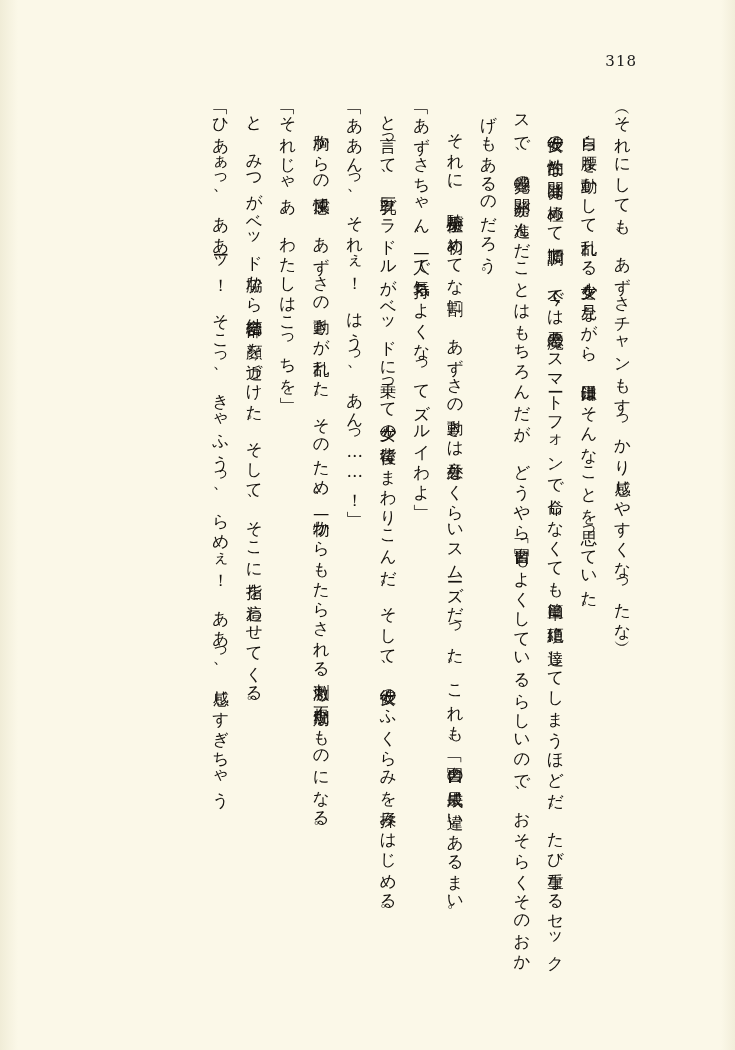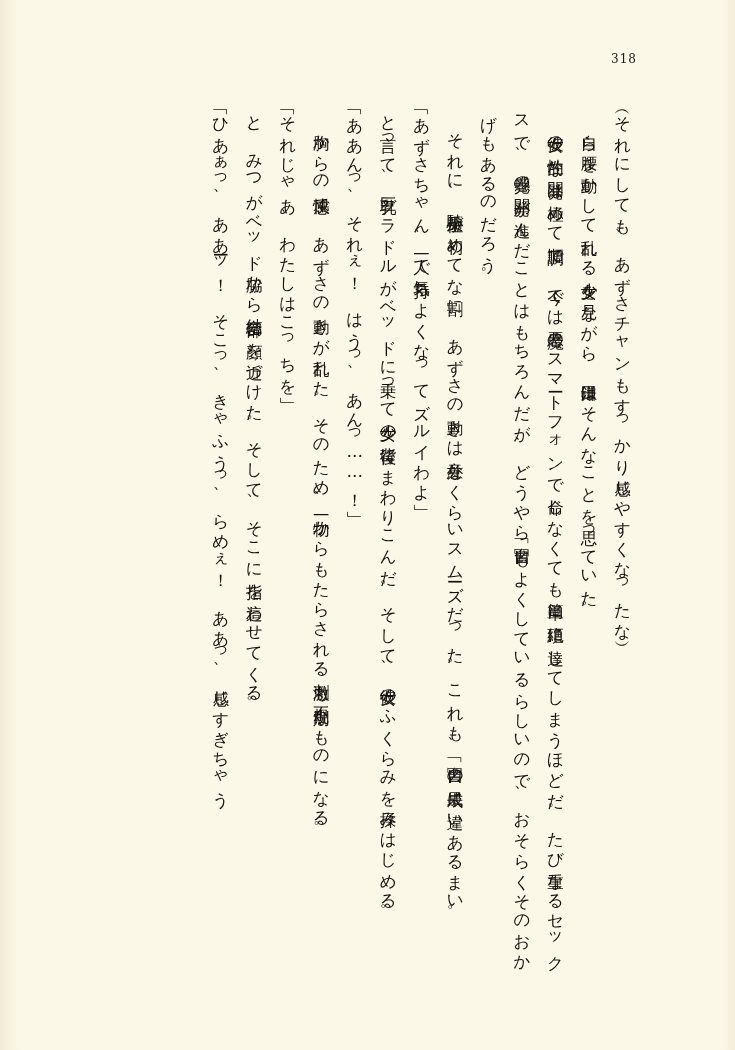--- a/index.html
+++ b/index.html
@@ -33,21 +33,21 @@
     position: absolute;
     right: 0; top: 0; bottom: 0;
     width: 14px;
     background: linear-gradient(to left, #f2eeda, rgba(251,248,232,0));
     pointer-events: none;
   }
   .page-number {
     position: absolute;
     top: 52px;
     right: 98px;
-    font-size: 12px;
+    font-size: 15px;
     letter-spacing: 1px;
     color: #1b1b1b;
     font-family: "DejaVu Serif", "Liberation Serif", serif;
   }
   .body-text {
     position: absolute;
     top: 104px;
     right: 96px;
     left: 96px;
     height: 860px;

